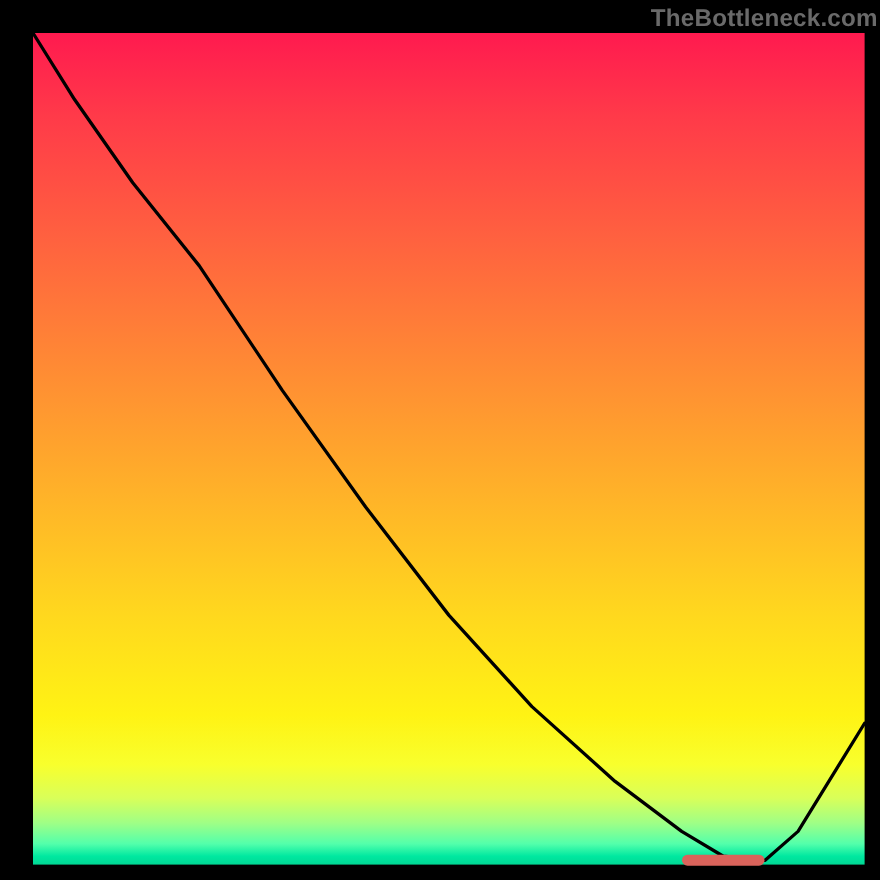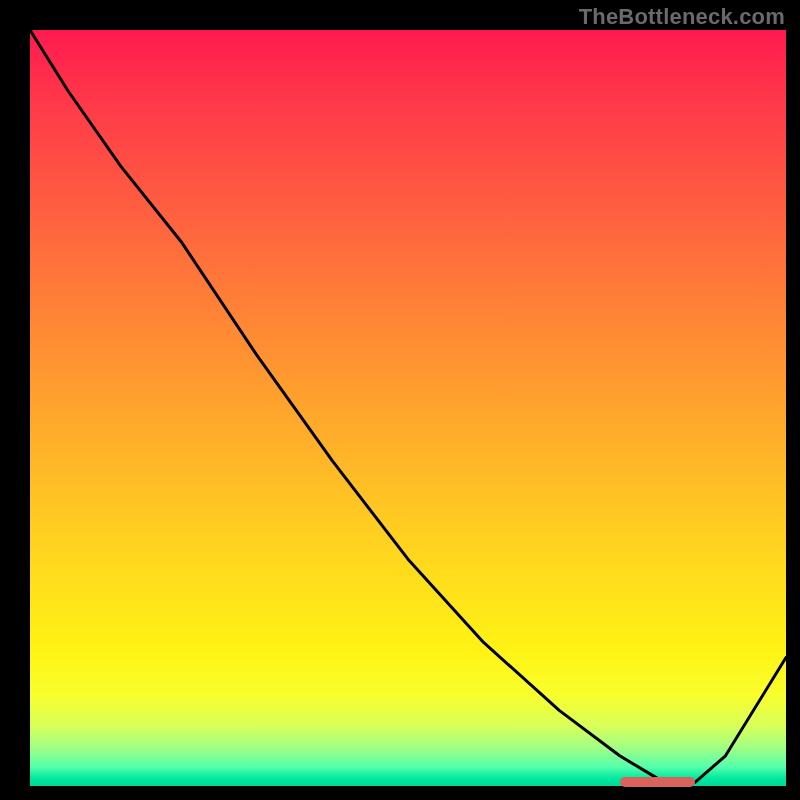--- a/index.html
+++ b/index.html
@@ -12,21 +12,21 @@
     overflow: hidden;
   }
   .wrap {
     position: relative;
     width: 800px;
     height: 800px;
   }
   .watermark {
     position: absolute;
     top: 4px;
-    right: 15px;
+    right: 2px;
     color: #6a6a6a;
     font-size: 22px;
     font-weight: 600;
     letter-spacing: 0.2px;
     user-select: none;
     margin-left: 48px;
   }
   .plot {
     position: absolute;
     left: 30px;

